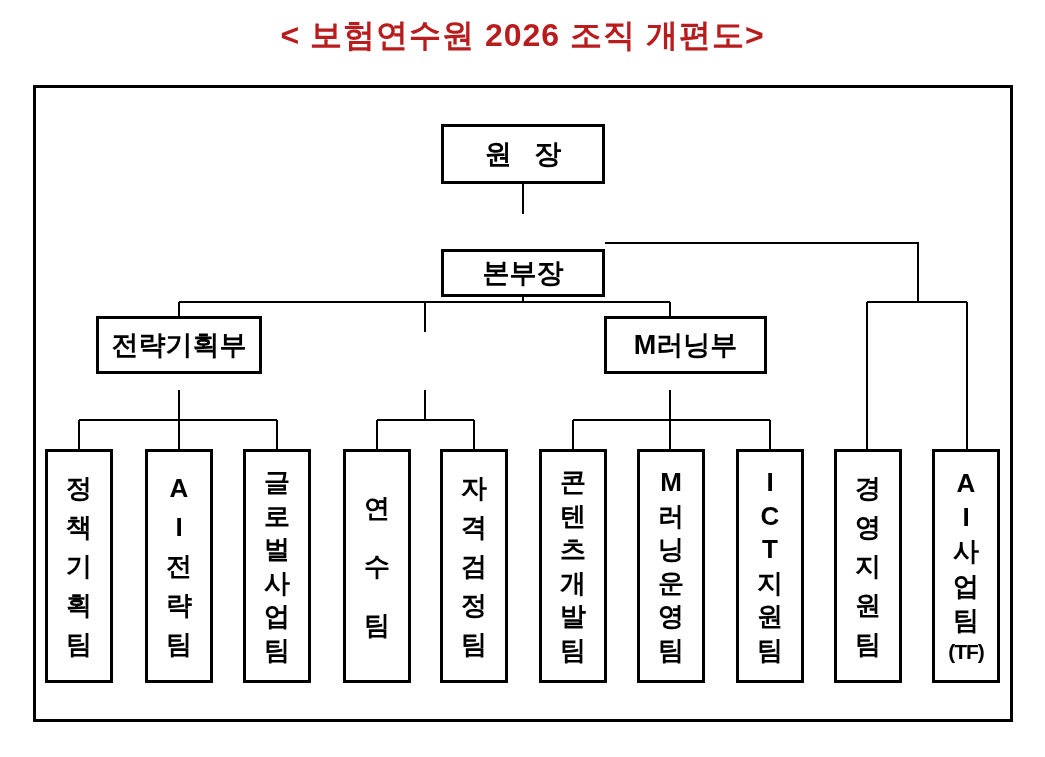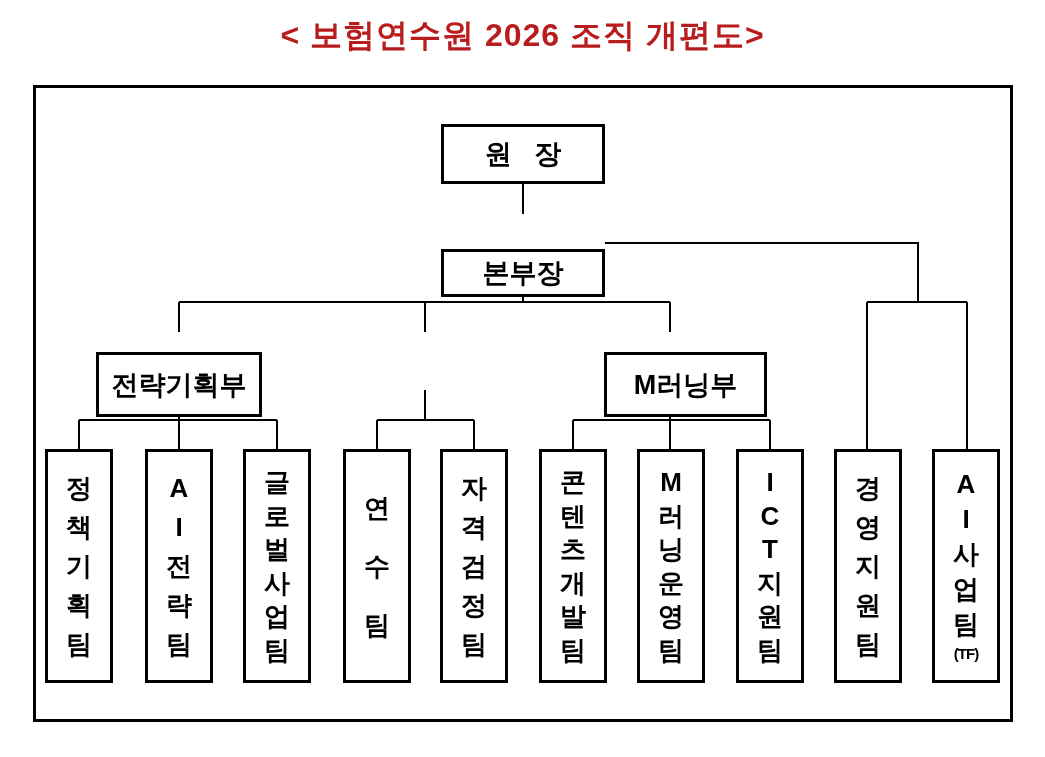--- a/index.html
+++ b/index.html
@@ -54,32 +54,32 @@
     font-weight: 700;
     color: #000;
   }
   .box-h {
     font-size: 27px;
     white-space: pre;
   }
   .top-box    { left: 441px; width: 164px; }
   .president  { top: 124px; height: 60px; }
   .chief      { top: 214px; height: 48px; margin-top: 35px; }
-  .dept       { top: 352px; height: 65px; }
+  .dept       { top: 316px; height: 58px; }
   .team {
     top: 449px;
     width: 68px;
     height: 234px;
     flex-direction: column;
     justify-content: space-evenly;
     align-items: center;
     padding: 10px 0;
   }
   .vchar { font-size: 26px; line-height: 1; }
-  .vchar.wide { font-size: 15px; letter-spacing: -1px; }
+  .vchar.wide { font-size: 21px; letter-spacing: -1px; }
 </style>
 </head>
 <body>
 
 <div class="stage">
 
   <h1 class="title">&lt; 보험연수원 2026 조직 개편도&gt;</h1>
 
   <div class="frame"></div>
 

